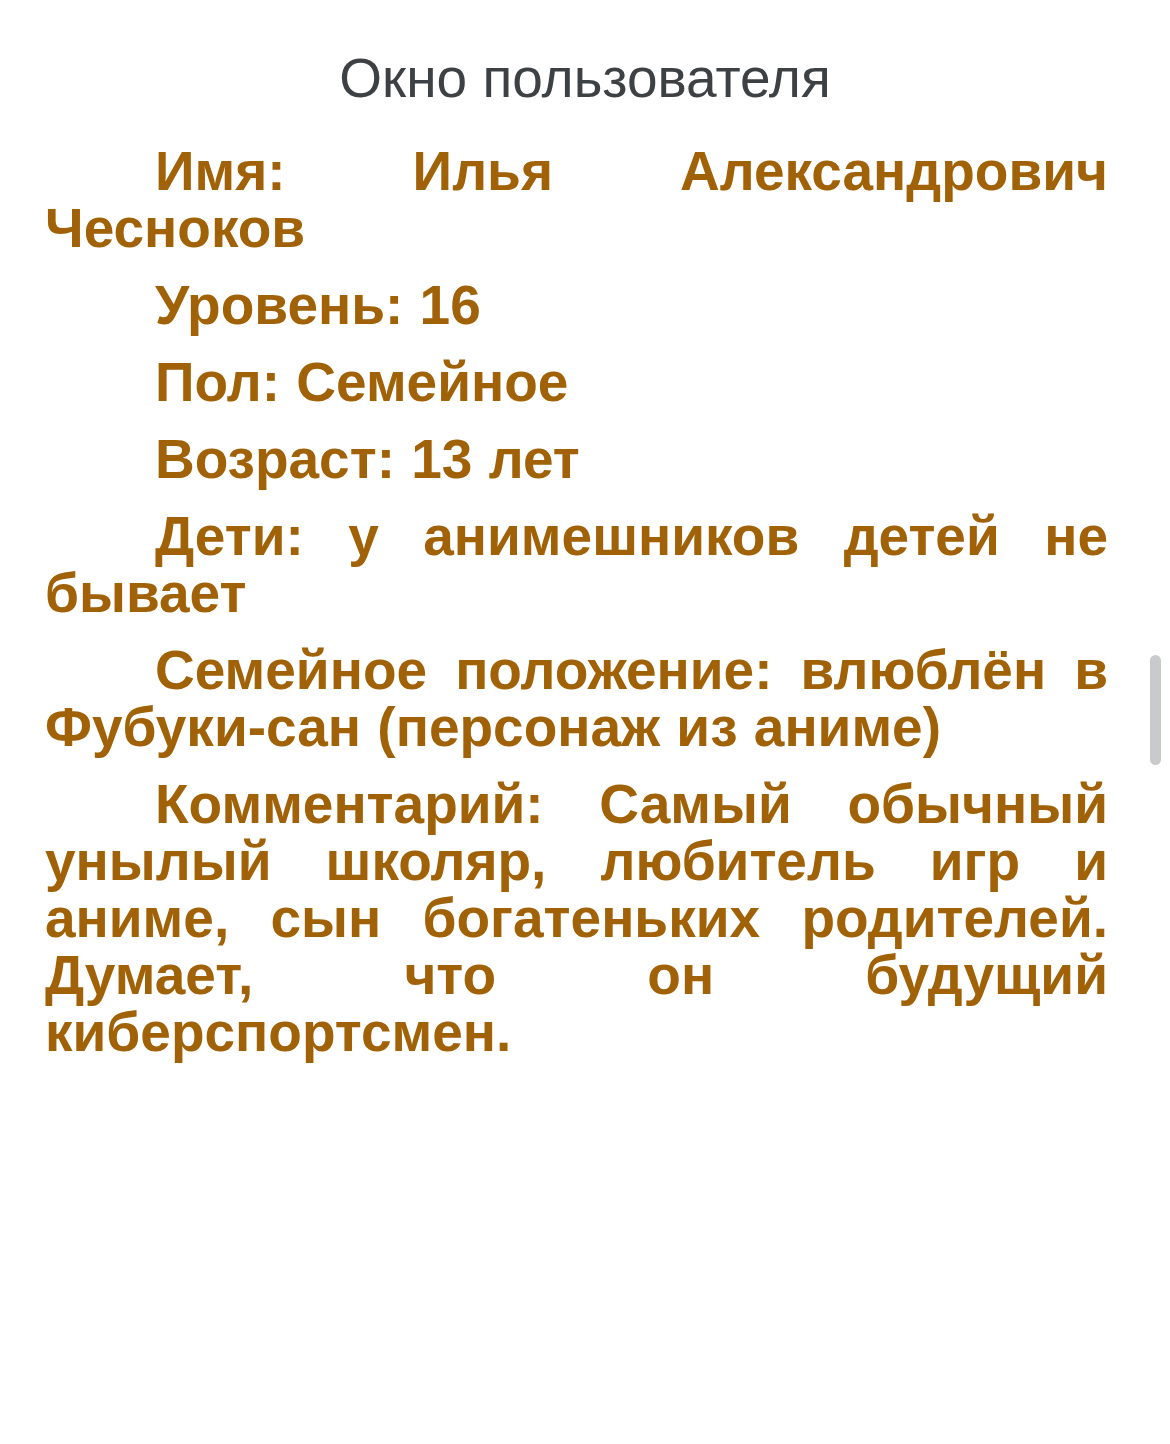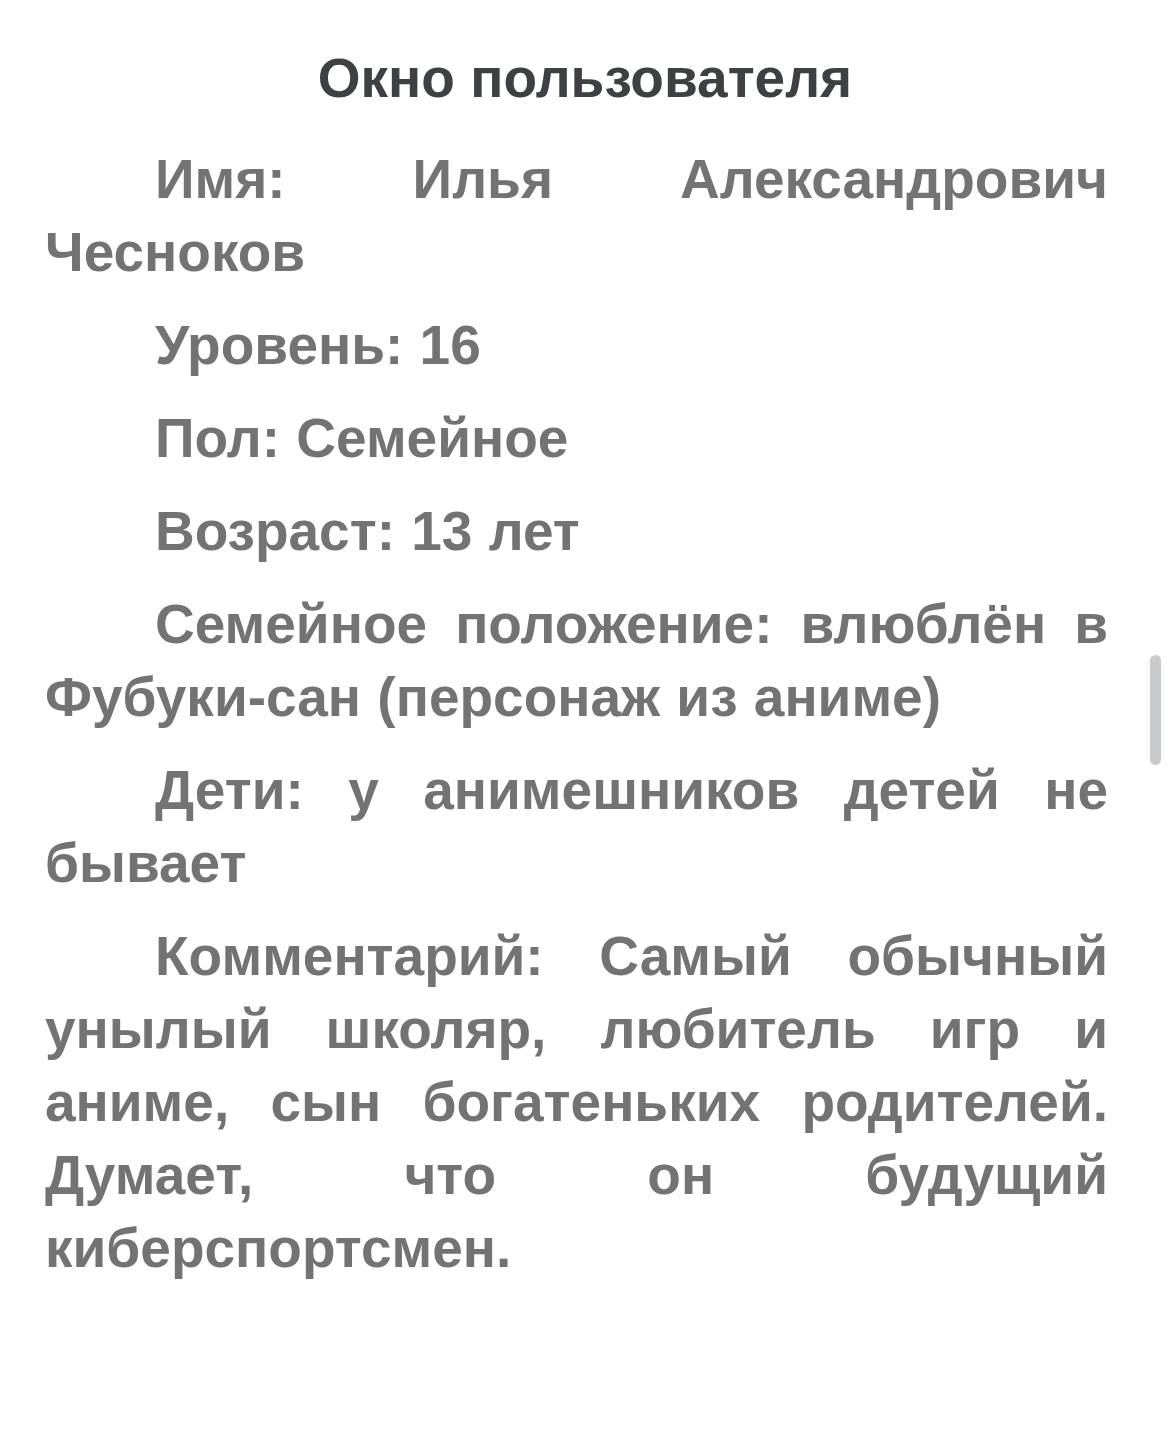--- a/index.html
+++ b/index.html
@@ -18,32 +18,32 @@
     position: absolute;
     inset: 0;
     background: #ffffff;
     box-sizing: border-box;
     padding: 42px 45px 0 45px;
   }
   .page-title {
     color: #3e4144;
     font-size: 55px;
     line-height: 73px;
-    font-weight: 700;
+    font-weight: 400;
     text-align: center;
     margin: 0 0 28px 0;
   }
   .page-body {
     color: #3e4144;
   }
   .para {
     font-size: 55px;
-    line-height: 73px;
+    line-height: 57px;
     font-weight: 700;
-    color: #737373;
+    color: #a16207;
     text-align: justify;
     text-indent: 110px;
     margin: 0 17px 20px 0;
     word-spacing: 1px;
   }
   .scrollbar-track {
     position: absolute;
     top: 0;
     right: 0;
     width: 29px;
@@ -62,21 +62,21 @@
 </head>
 <body>
 
 <div class="reader-page">
   <h1 class="page-title">Окно пользователя</h1>
   <div class="page-body" id="paragraphs">
       <p class="para">Имя: Илья Александрович Чесноков</p>
       <p class="para">Уровень: 16</p>
       <p class="para">Пол: Семейное</p>
       <p class="para">Возраст: 13 лет</p>
+      <p class="para">Дети: у анимешников детей не бывает</p>
       <p class="para">Семейное положение: влюблён в Фубуки-сан (персонаж из аниме)</p>
-      <p class="para">Дети: у анимешников детей не бывает</p>
       <p class="para">Комментарий: Самый обычный унылый школяр, любитель игр и аниме, сын богатеньких родителей. Думает, что он будущий киберспортсмен.</p>
     </div>
 </div>
 
 <div class="scrollbar-track">
   <div class="scrollbar-thumb"></div>
 </div>
 
 </body></html>

